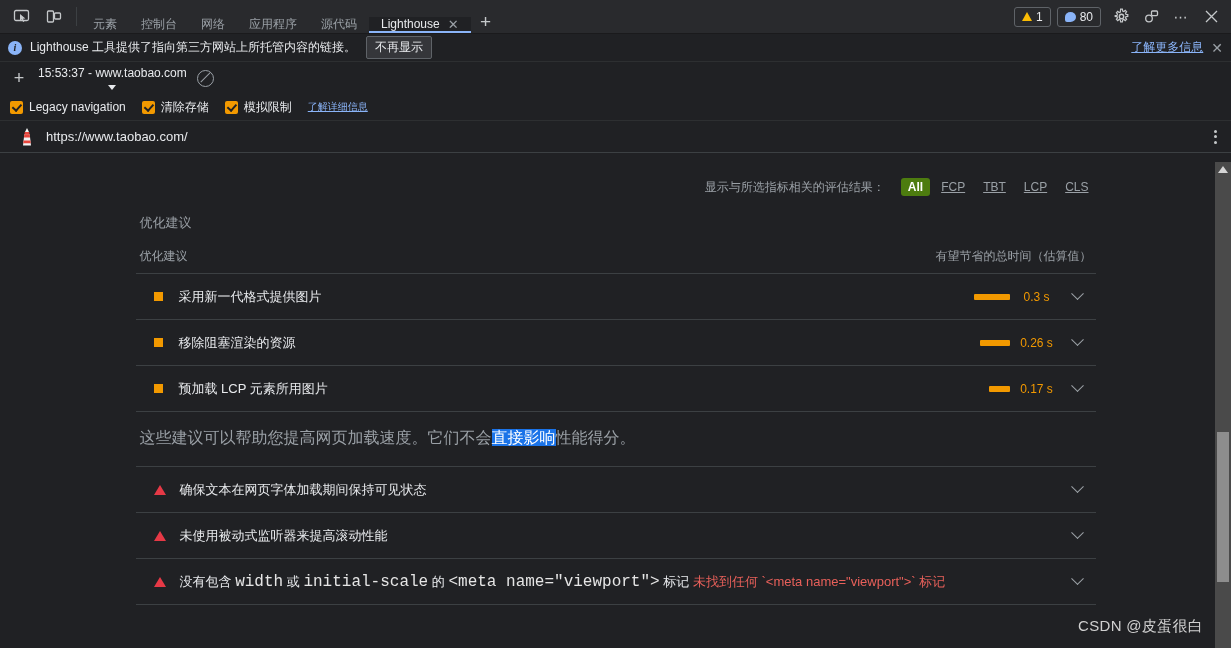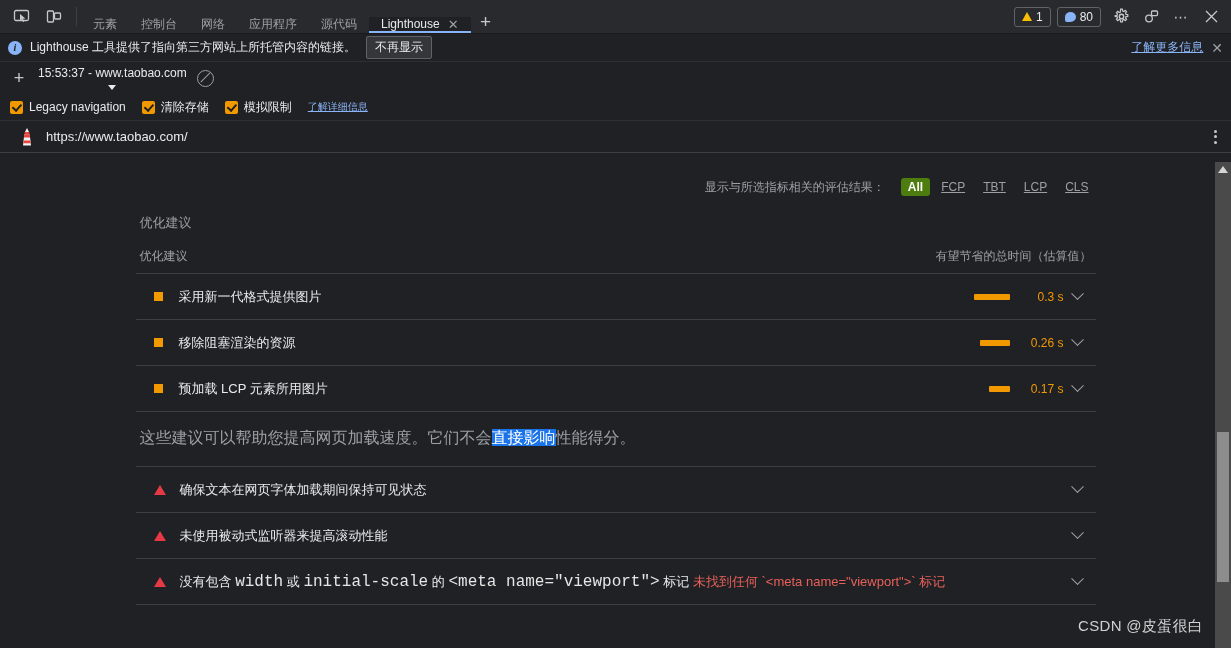--- a/index.html
+++ b/index.html
@@ -281,21 +281,21 @@
   }
   .bar {
     height: 6px;
     background: #f29900;
     border-radius: 1px;
   }
   .savings {
     font-size: 12px;
     color: #f29900;
     width: 54px;
-    text-align: right;
+    text-align: center;
     flex: none;
   }
   .chev {
     width: 28px;
     display: flex; align-items: center; justify-content: center;
     flex: none;
   }
   .chev::after {
     content: "";
     width: 8px; height: 8px;

